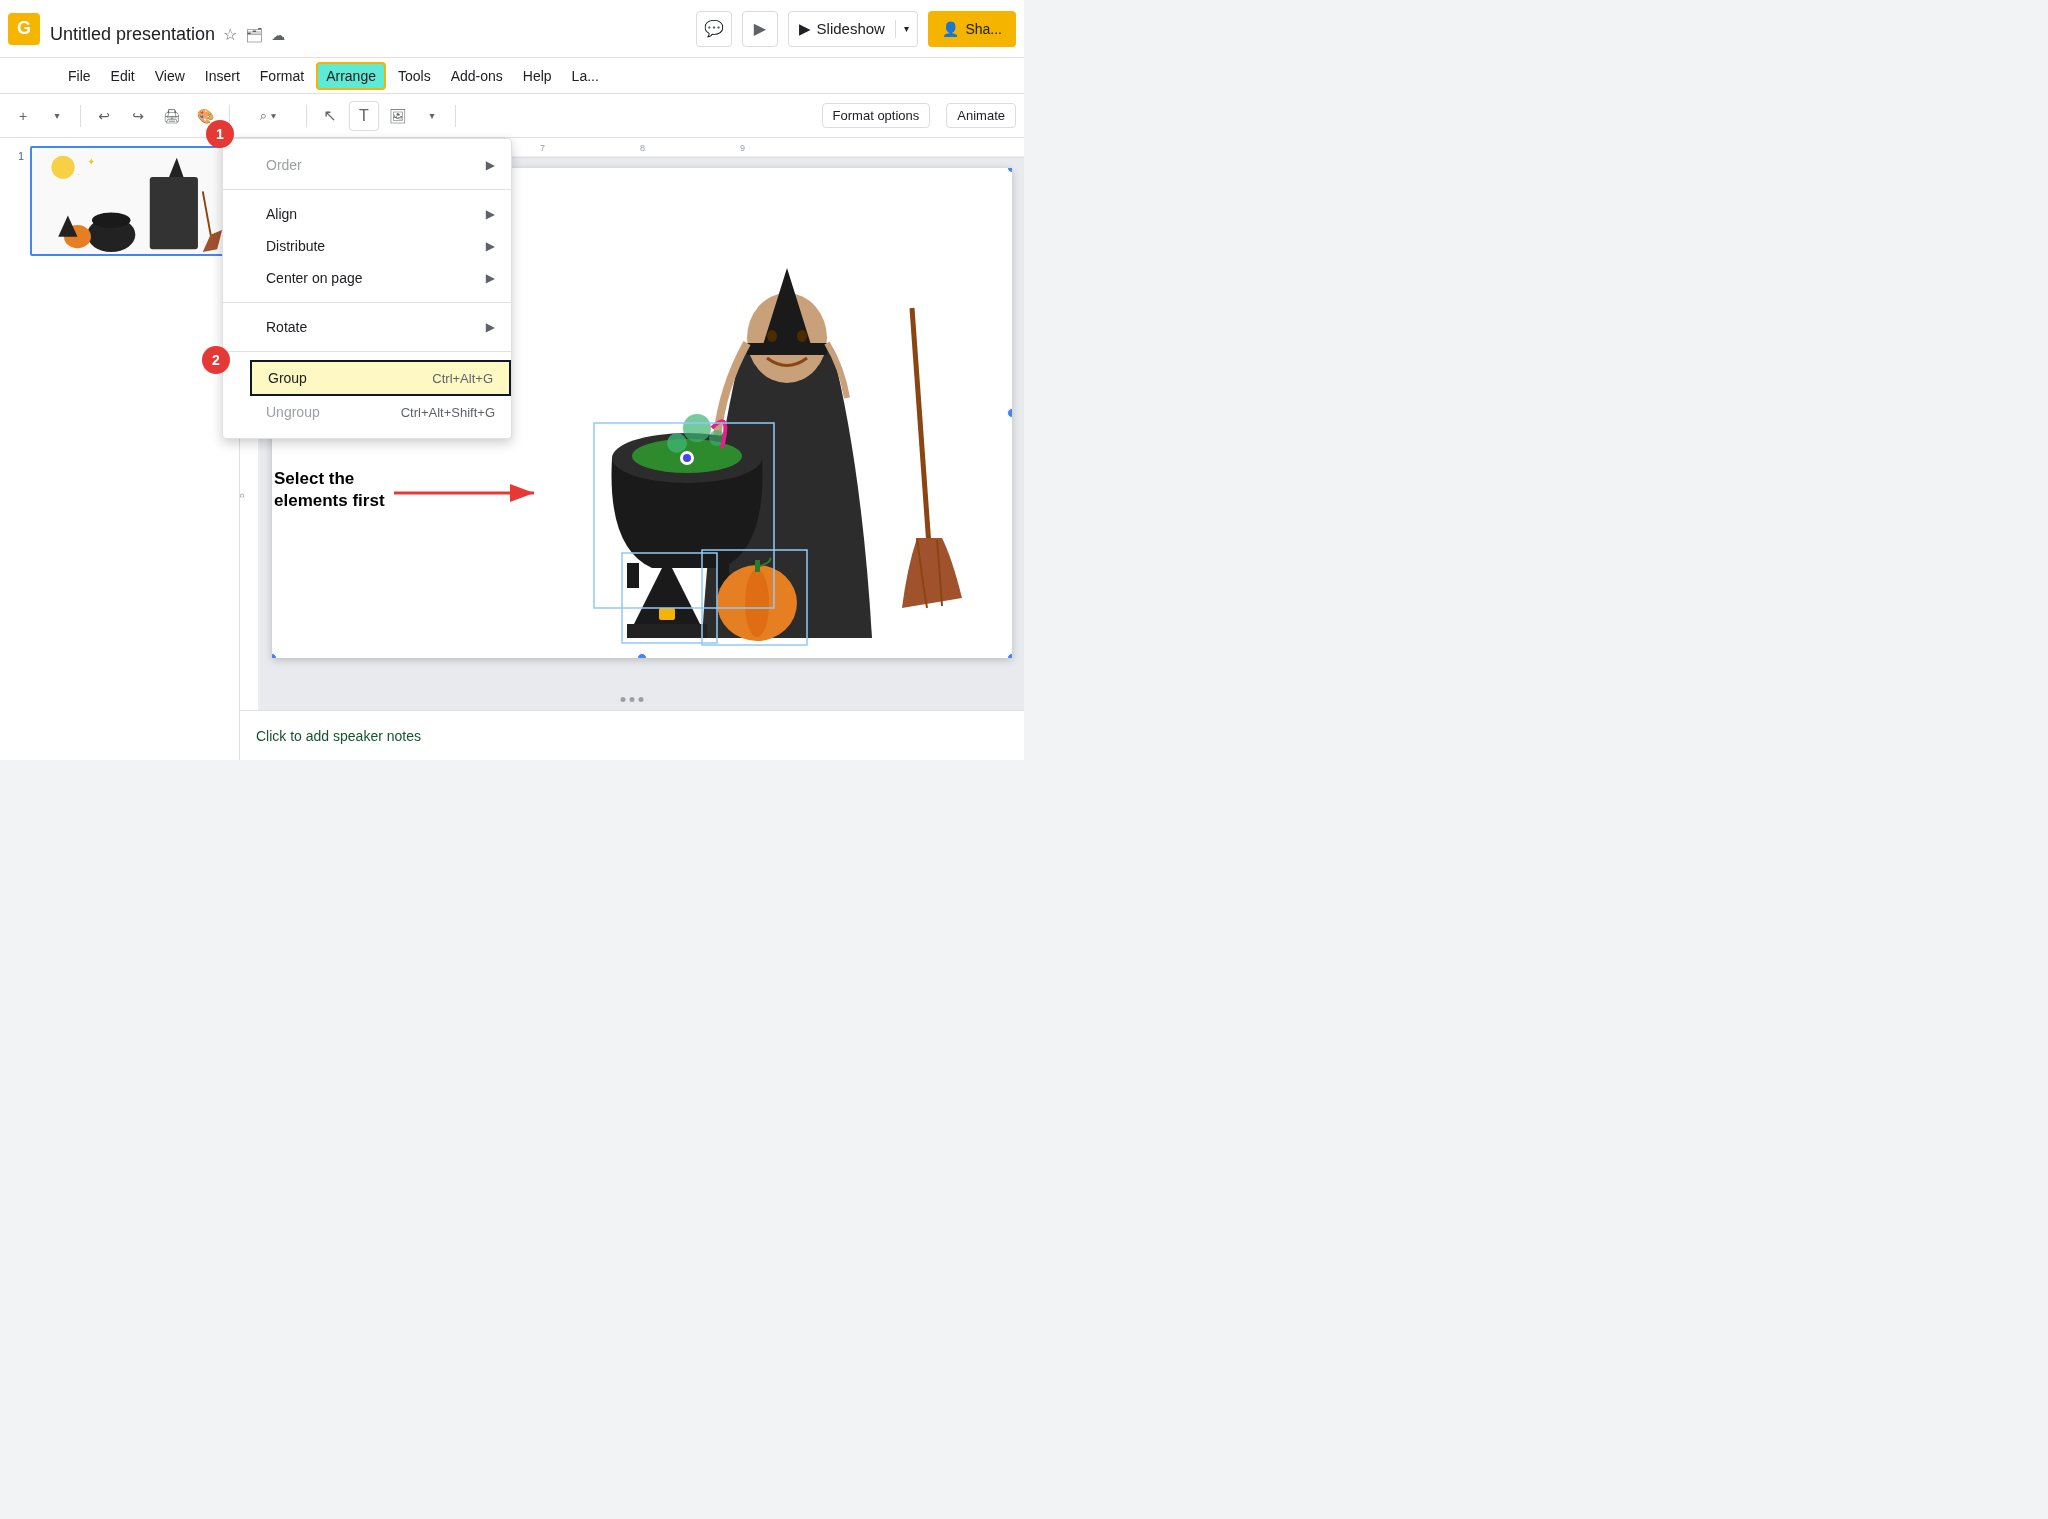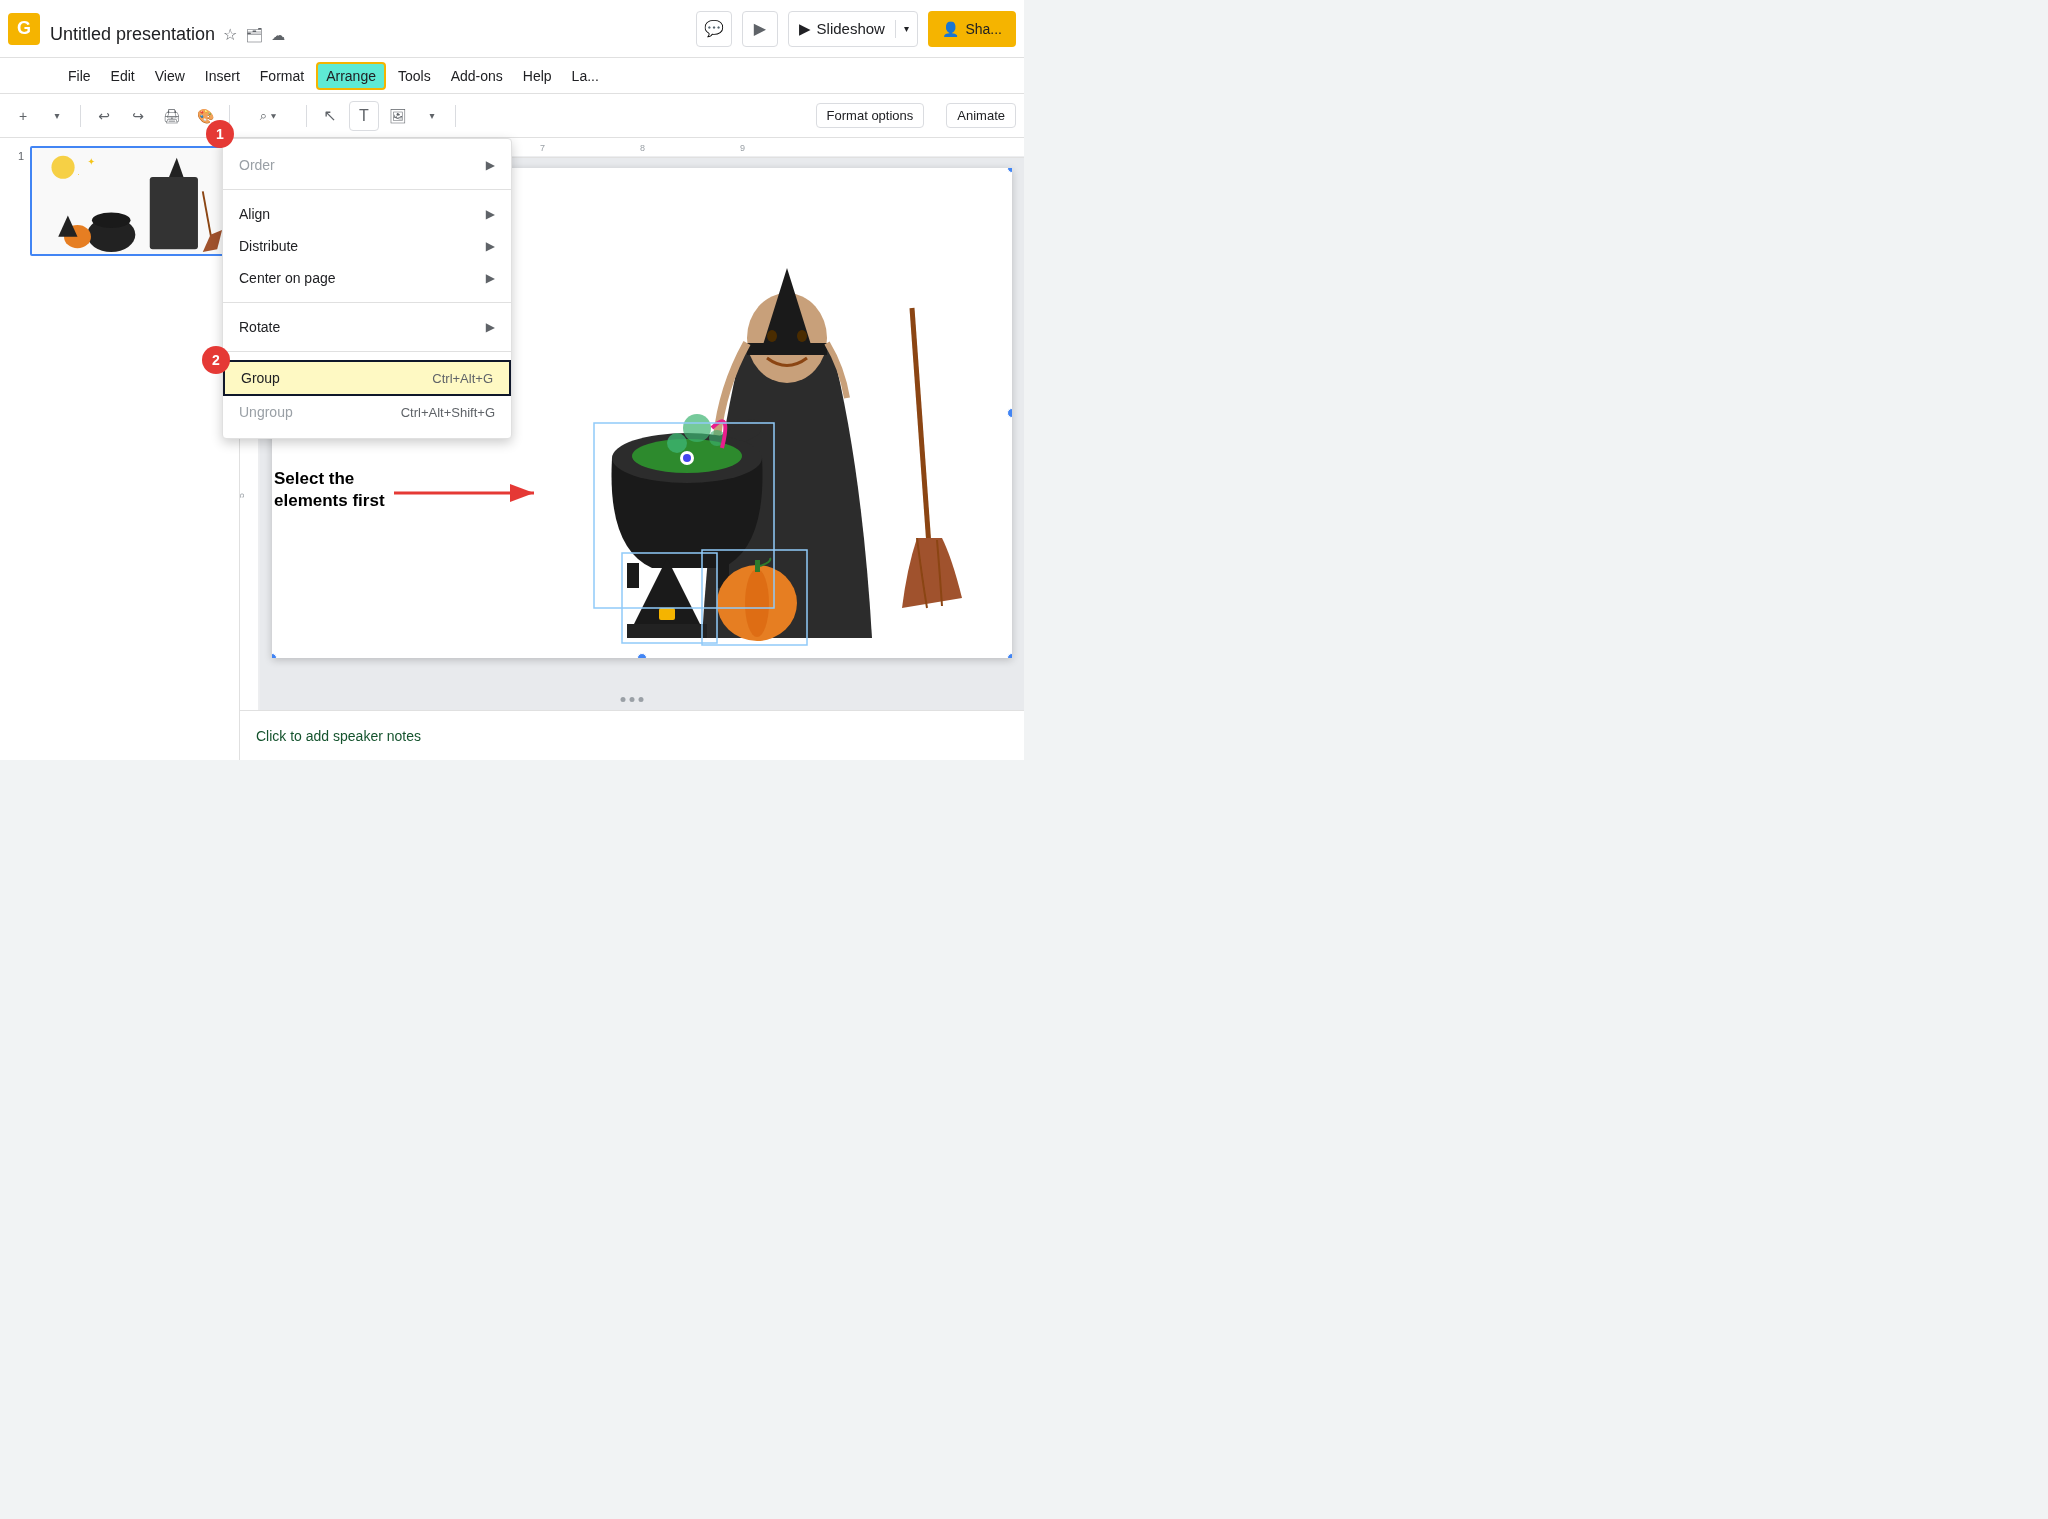--- a/index.html
+++ b/index.html
@@ -127,21 +127,21 @@
     .tb-sep { width: 1px; height: 22px; background: #dadce0; margin: 0 4px; }
     #format-options-btn, #animate-btn {
       border: 1px solid #dadce0;
       border-radius: 4px;
       padding: 4px 10px;
       font-size: 13px;
       cursor: pointer;
       background: #fff;
       color: #202124;
     }
-    #toolbar-right { margin-left: auto; display: flex; gap: 22px; }
+    #toolbar-right { margin-left: auto; display: flex; gap: 16px; }
 
     
     #main-area {
       display: flex;
       height: calc(760px - 58px - 36px - 44px);
     }
 
     
     #sidebar {
       width: 240px;
@@ -279,20 +279,21 @@
     }
     .dropdown-item {
       display: flex;
       align-items: center;
       justify-content: space-between;
       padding: 8px 16px;
       font-size: 14px;
       color: #202124;
       cursor: pointer;
       white-space: nowrap;
+      margin-left: 27px;
     }
     .dropdown-item.disabled { color: #9aa0a6; cursor: default; }
     .dropdown-item.highlighted {
       background: #fef9c3;
       border: 2px solid #0f172a;
     }
     .dropdown-item .shortcut {
       color: #5f6368;
       font-size: 13px;
     }

